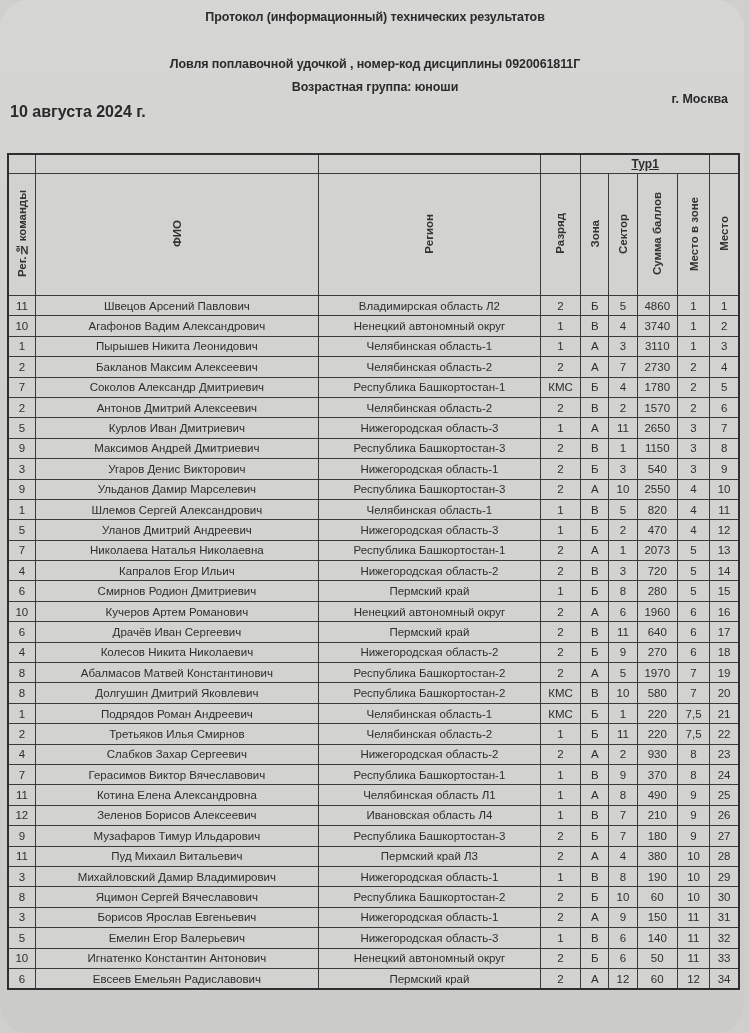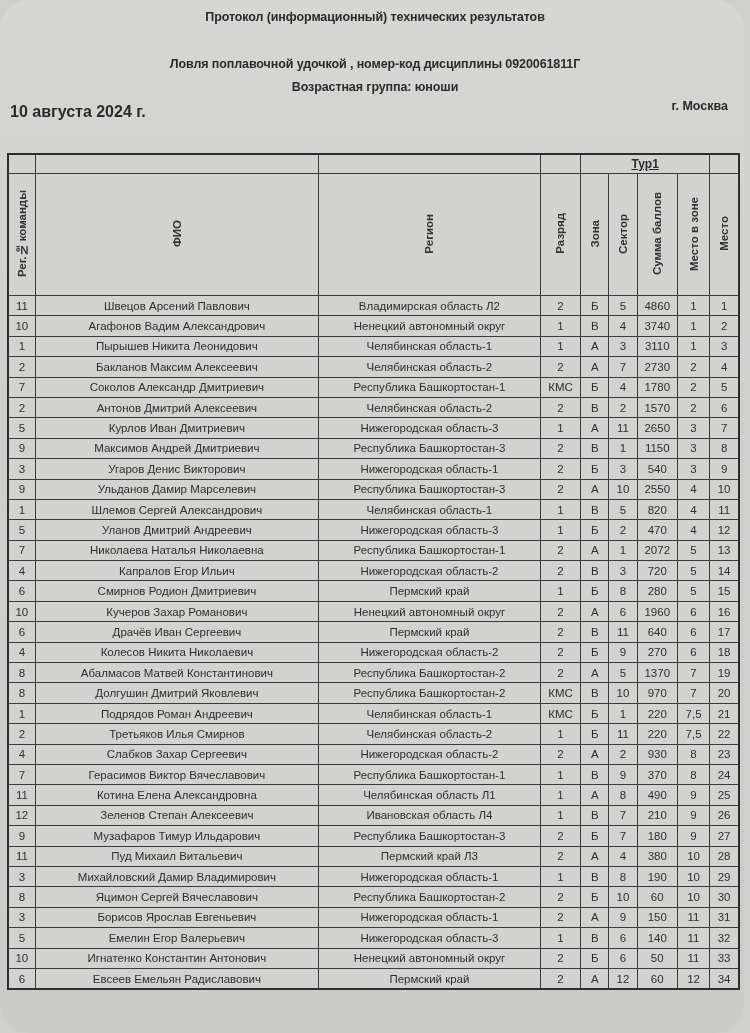--- a/index.html
+++ b/index.html
@@ -18,21 +18,21 @@
     .title-line {
       position: absolute; left: 0; width: 750px; text-align: center;
       font-size: 12.5px; font-weight: bold; color: #2b2b2b;
       letter-spacing: -0.1px;
     }
     #t1 { top: 10px; }
     #t2 { top: 33px; }
     #t3 { top: 57px; text-align: center; }
     #t4 { top: 80px; }
     .date { position: absolute; left: 10px; top: 103px; font-size: 16px; font-weight: bold; }
-    .city { position: absolute; right: 16px; top: 99px; font-size: 12.5px; font-weight: bold; }
+    .city { position: absolute; right: 16px; top: 92px; font-size: 12.5px; font-weight: bold; }
 
     table.results {
       position: absolute; left: 7px; top: 153px;
       width: 733px;
       border-collapse: collapse;
       table-layout: fixed;
       font-size: 11.5px;
       background: #d2d2d0;
     }
     table.results td, table.results th {
@@ -236,21 +236,21 @@
           <td>4</td>
           <td>12</td>
         </tr>
         <tr>
           <td>7</td>
           <td class="name">Николаева Наталья Николаевна</td>
           <td class="region">Республика Башкортостан-1</td>
           <td>2</td>
           <td>А</td>
           <td>1</td>
-          <td>2072</td>
+          <td>2073</td>
           <td>5</td>
           <td>13</td>
         </tr>
         <tr>
           <td>4</td>
           <td class="name">Капралов Егор Ильич</td>
           <td class="region">Нижегородская область-2</td>
           <td>2</td>
           <td>В</td>
           <td>3</td>
@@ -264,21 +264,21 @@
           <td class="region">Пермский край</td>
           <td>1</td>
           <td>Б</td>
           <td>8</td>
           <td>280</td>
           <td>5</td>
           <td>15</td>
         </tr>
         <tr>
           <td>10</td>
-          <td class="name">Кучеров Захар Романович</td>
+          <td class="name">Кучеров Артем Романович</td>
           <td class="region">Ненецкий автономный округ</td>
           <td>2</td>
           <td>А</td>
           <td>6</td>
           <td>1960</td>
           <td>6</td>
           <td>16</td>
         </tr>
         <tr>
           <td>6</td>
@@ -302,32 +302,32 @@
           <td>6</td>
           <td>18</td>
         </tr>
         <tr>
           <td>8</td>
           <td class="name">Абалмасов Матвей Константинович</td>
           <td class="region">Республика Башкортостан-2</td>
           <td>2</td>
           <td>А</td>
           <td>5</td>
-          <td>1370</td>
+          <td>1970</td>
           <td>7</td>
           <td>19</td>
         </tr>
         <tr>
           <td>8</td>
           <td class="name">Долгушин Дмитрий Яковлевич</td>
           <td class="region">Республика Башкортостан-2</td>
           <td>КМС</td>
           <td>В</td>
           <td>10</td>
-          <td>970</td>
+          <td>580</td>
           <td>7</td>
           <td>20</td>
         </tr>
         <tr>
           <td>1</td>
           <td class="name">Подрядов Роман Андреевич</td>
           <td class="region">Челябинская область-1</td>
           <td>КМС</td>
           <td>Б</td>
           <td>1</td>
@@ -374,21 +374,21 @@
           <td class="region">Челябинская область Л1</td>
           <td>1</td>
           <td>А</td>
           <td>8</td>
           <td>490</td>
           <td>9</td>
           <td>25</td>
         </tr>
         <tr>
           <td>12</td>
-          <td class="name">Зеленов Степан Алексеевич</td>
+          <td class="name">Зеленов Борисов Алексеевич</td>
           <td class="region">Ивановская область Л4</td>
           <td>1</td>
           <td>В</td>
           <td>7</td>
           <td>210</td>
           <td>9</td>
           <td>26</td>
         </tr>
         <tr>
           <td>9</td>

